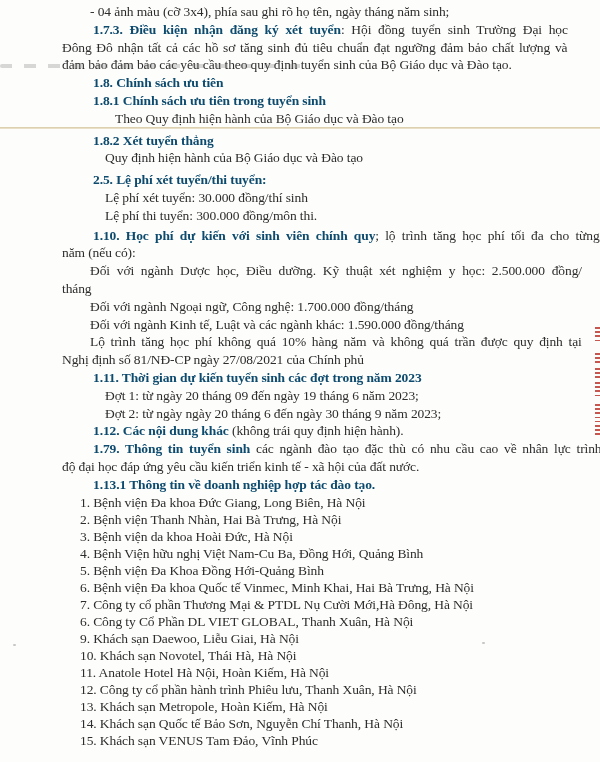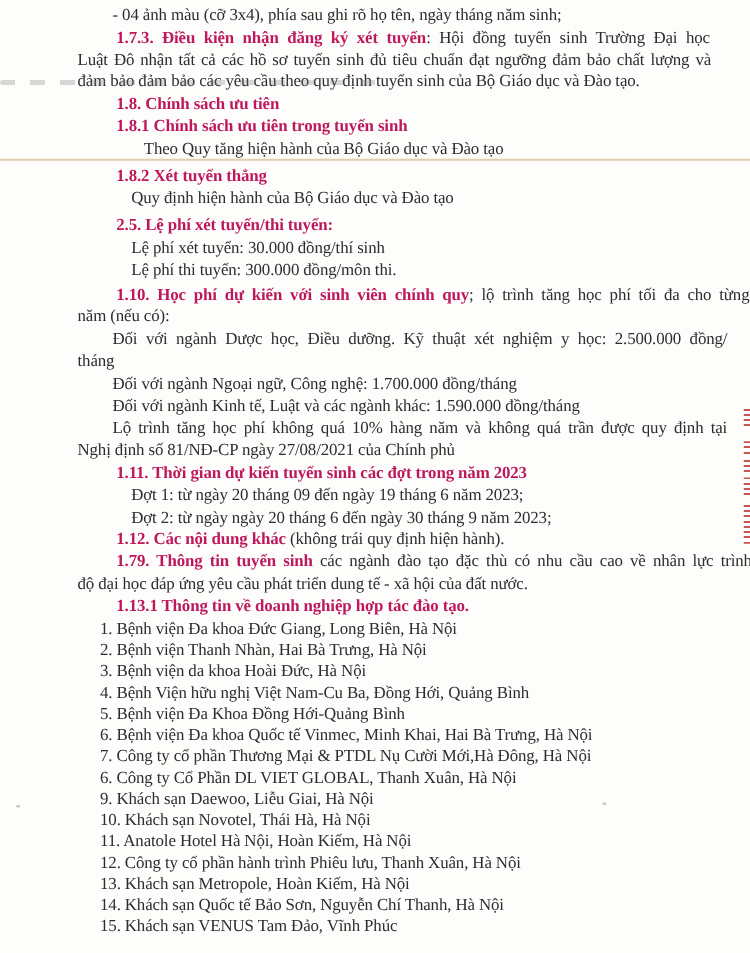--- a/index.html
+++ b/index.html
@@ -5,21 +5,21 @@
   html,body{margin:0;padding:0}
   body{
     width:600px;height:762px;overflow:hidden;
     background:#fdfdfb;
     font-family:"Liberation Serif","DejaVu Serif",serif;
     font-size:13.5px;color:#2d2d2d;letter-spacing:-0.1px;
   }
   .page{position:relative;width:600px;height:762px;box-sizing:border-box;
         padding:3px 58px 0 62px;}
   .ln{white-space:nowrap;line-height:17.8px;}
-  .ln b{font-weight:700;color:#be185d;}
+  .ln b{font-weight:700;color:#0c4a6e;}
   
   .i-dash{padding-left:28px}
   .i-h{padding-left:31px}
   .i-s{padding-left:43px}
   .i-t{padding-left:53px}
   .i-d{padding-left:28px}
   .i-l{padding-left:18px}
   
   .w1{word-spacing:3.5px}
   .w2{word-spacing:1.5px}
@@ -51,44 +51,44 @@
   .sp1{left:13px;top:644px}
   .sp2{left:482px;top:642px}
 </style>
 </head>
 <body>
 
 <div class="page">
 
   <div class="ln i-dash"><b></b><span>- 04 ảnh màu (cỡ 3x4), phía sau ghi rõ họ tên, ngày tháng năm sinh;</span></div>
   <div class="ln i-h w1"><b>1.7.3. Điều kiện nhận đăng ký xét tuyển</b><span>: Hội đồng tuyển sinh Trường Đại học</span></div>
-  <div class="ln w2"><b></b><span>Luật Đô nhận tất cả các hồ sơ tuyển sinh đủ tiêu chuẩn đạt ngưỡng đảm bảo chất lượng và</span></div>
+  <div class="ln w2"><b></b><span>Đông Đô nhận tất cả các hồ sơ tăng sinh đủ tiêu chuẩn đạt ngưỡng đảm bảo chất lượng và</span></div>
   <div class="ln"><b></b><span>đảm bảo đảm bảo các yêu cầu theo quy định tuyển sinh của Bộ Giáo dục và Đào tạo.</span></div>
   <div class="ln i-h"><b>1.8. Chính sách ưu tiên</b><span></span></div>
   <div class="ln i-h"><b>1.8.1 Chính sách ưu tiên trong tuyển sinh</b><span></span></div>
-  <div class="ln i-t"><b></b><span>Theo Quy tăng hiện hành của Bộ Giáo dục và Đào tạo</span></div>
+  <div class="ln i-t"><b></b><span>Theo Quy định hiện hành của Bộ Giáo dục và Đào tạo</span></div>
   <div class="ln i-h mt4"><b>1.8.2 Xét tuyển thẳng</b><span></span></div>
   <div class="ln i-s"><b></b><span>Quy định hiện hành của Bộ Giáo dục và Đào tạo</span></div>
   <div class="ln i-h mt4"><b>2.5. Lệ phí xét tuyển/thi tuyển:</b><span></span></div>
   <div class="ln i-s"><b></b><span>Lệ phí xét tuyển: 30.000 đồng/thí sinh</span></div>
   <div class="ln i-s"><b></b><span>Lệ phí thi tuyển: 300.000 đồng/môn thi.</span></div>
   <div class="ln i-h w3 mt2"><b>1.10. Học phí dự kiến với sinh viên chính quy</b><span>; lộ trình tăng học phí tối đa cho từng</span></div>
   <div class="ln"><b></b><span>năm (nếu có):</span></div>
   <div class="ln i-d w1"><b></b><span>Đối với ngành Dược học, Điều dưỡng. Kỹ thuật xét nghiệm y học: 2.500.000 đồng/</span></div>
   <div class="ln"><b></b><span>tháng</span></div>
   <div class="ln i-d"><b></b><span>Đối với ngành Ngoại ngữ, Công nghệ: 1.700.000 đồng/tháng</span></div>
   <div class="ln i-d"><b></b><span>Đối với ngành Kinh tế, Luật và các ngành khác: 1.590.000 đồng/tháng</span></div>
   <div class="ln i-d w4"><b></b><span>Lộ trình tăng học phí không quá 10% hàng năm và không quá trần được quy định tại</span></div>
   <div class="ln"><b></b><span>Nghị định số 81/NĐ-CP ngày 27/08/2021 của Chính phủ</span></div>
   <div class="ln i-h"><b>1.11. Thời gian dự kiến tuyển sinh các đợt trong năm 2023</b><span></span></div>
   <div class="ln i-s"><b></b><span>Đợt 1: từ ngày 20 tháng 09 đến ngày 19 tháng 6 năm 2023;</span></div>
   <div class="ln i-s"><b></b><span>Đợt 2: từ ngày ngày 20 tháng 6 đến ngày 30 tháng 9 năm 2023;</span></div>
   <div class="ln i-h"><b>1.12. Các nội dung khác</b><span> (không trái quy định hiện hành).</span></div>
   <div class="ln i-h w4"><b>1.79. Thông tin tuyển sinh</b><span> các ngành đào tạo đặc thù có nhu cầu cao về nhân lực trình</span></div>
-  <div class="ln"><b></b><span>độ đại học đáp ứng yêu cầu phát triển dung tế - xã hội của đất nước.</span></div>
+  <div class="ln"><b></b><span>độ đại học đáp ứng yêu cầu kiến triển kinh tế - xã hội của đất nước.</span></div>
   <div class="ln i-h"><b>1.13.1 Thông tin về doanh nghiệp hợp tác đào tạo.</b><span></span></div>
 
   <div class="list">
     <div class="ln i-l">1. Bệnh viện Đa khoa Đức Giang, Long Biên, Hà Nội</div>
     <div class="ln i-l">2. Bệnh viện Thanh Nhàn, Hai Bà Trưng, Hà Nội</div>
     <div class="ln i-l">3. Bệnh viện da khoa Hoài Đức, Hà Nội</div>
     <div class="ln i-l">4. Bệnh Viện hữu nghị Việt Nam-Cu Ba, Đồng Hới, Quảng Bình</div>
     <div class="ln i-l">5. Bệnh viện Đa Khoa Đồng Hới-Quảng Bình</div>
     <div class="ln i-l">6. Bệnh viện Đa khoa Quốc tế Vinmec, Minh Khai, Hai Bà Trưng, Hà Nội</div>
     <div class="ln i-l">7. Công ty cổ phần Thương Mại &amp; PTDL Nụ Cười Mới,Hà Đông, Hà Nội</div>

